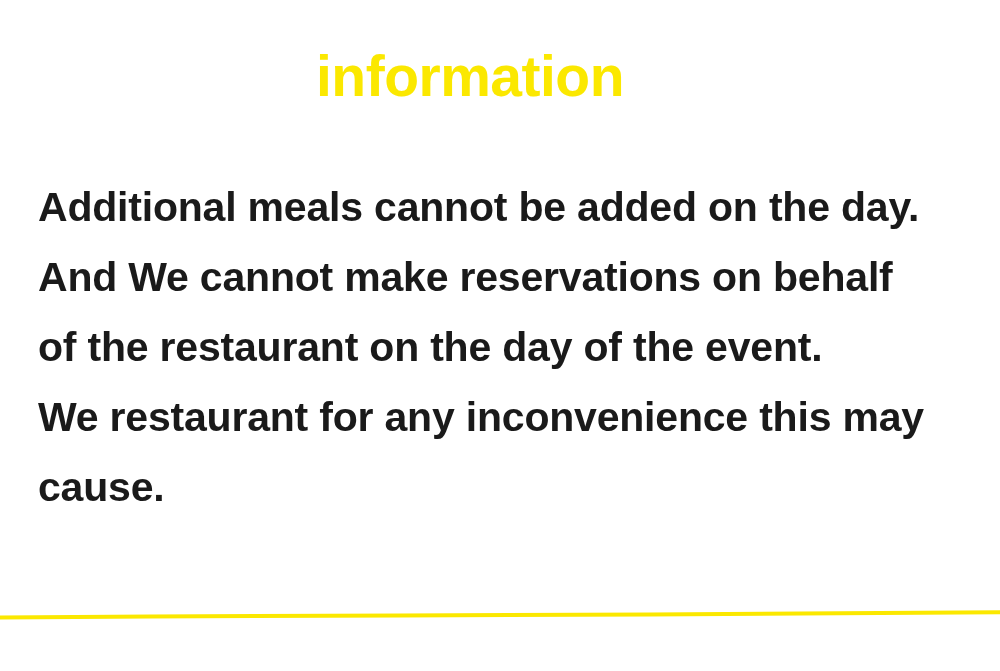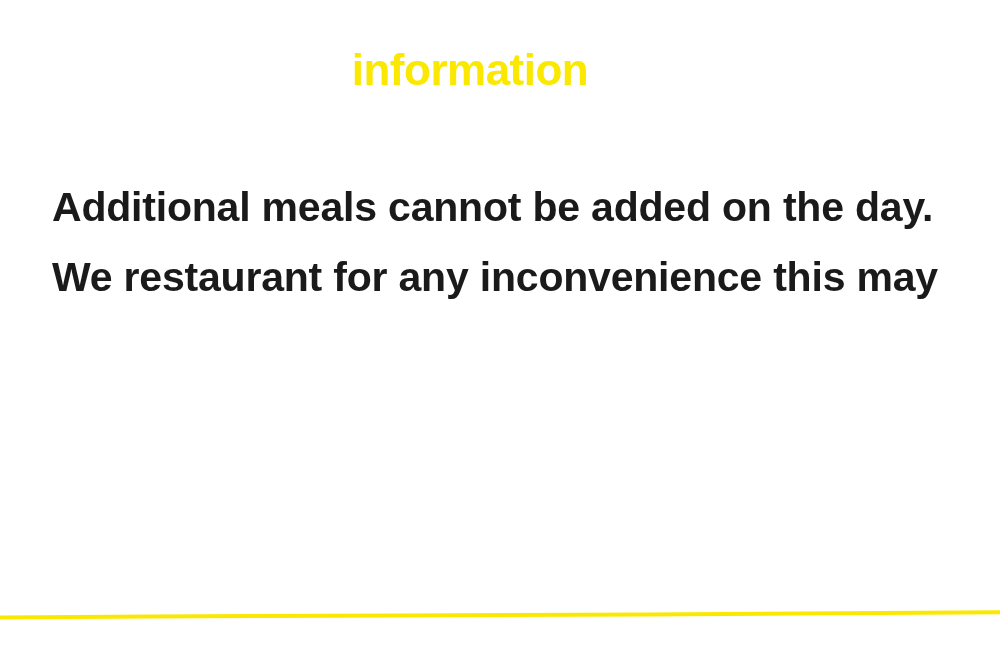--- a/index.html
+++ b/index.html
@@ -18,30 +18,30 @@
     width: 1000px;
     height: 671px;
     background: #ffffff;
   }
   .notice-title {
     position: absolute;
     left: 0;
     top: 48px;
     width: 940px;
     text-align: center;
-    font-size: 44px;
+    font-size: 57px;
     line-height: 1;
     font-weight: 700;
     letter-spacing: -0.5px;
     color: #fbe800;
     white-space: nowrap;
   }
   .notice-body {
     position: absolute;
-    left: 52px;
+    left: 38px;
     top: 172px;
     width: 940px;
   }
   .notice-line {
     font-size: 41px;
     line-height: 70px;
     font-weight: 700;
     color: #1a1a1a;
     white-space: nowrap;
     letter-spacing: -0.2px;
@@ -61,21 +61,24 @@
 </style>
 </head>
 <body>
 
 <div class="slide">
 
   <div class="notice-title">information</div>
 
   <div class="notice-body">
     <div class="notice-line">Additional meals cannot be added on the day.</div>
+    <div class="notice-line">And We cannot make reservations on behalf</div>
+    <div class="notice-line">of the restaurant on the day of the event.</div>
     <div class="notice-line">We restaurant for any inconvenience this may</div>
+    <div class="notice-line">cause.</div>
   </div>
 
   <div class="divider-wrap">
     <svg viewBox="0 0 1000 34" preserveAspectRatio="none">
       <path d="M0 21.5 L150 20.4 L400 19.6 L650 18.4 L840 17.2 L1000 16.2" stroke="#fbe800" stroke-width="4" fill="none" stroke-linecap="round"></path>
     </svg>
   </div>
 
 </div>
 

